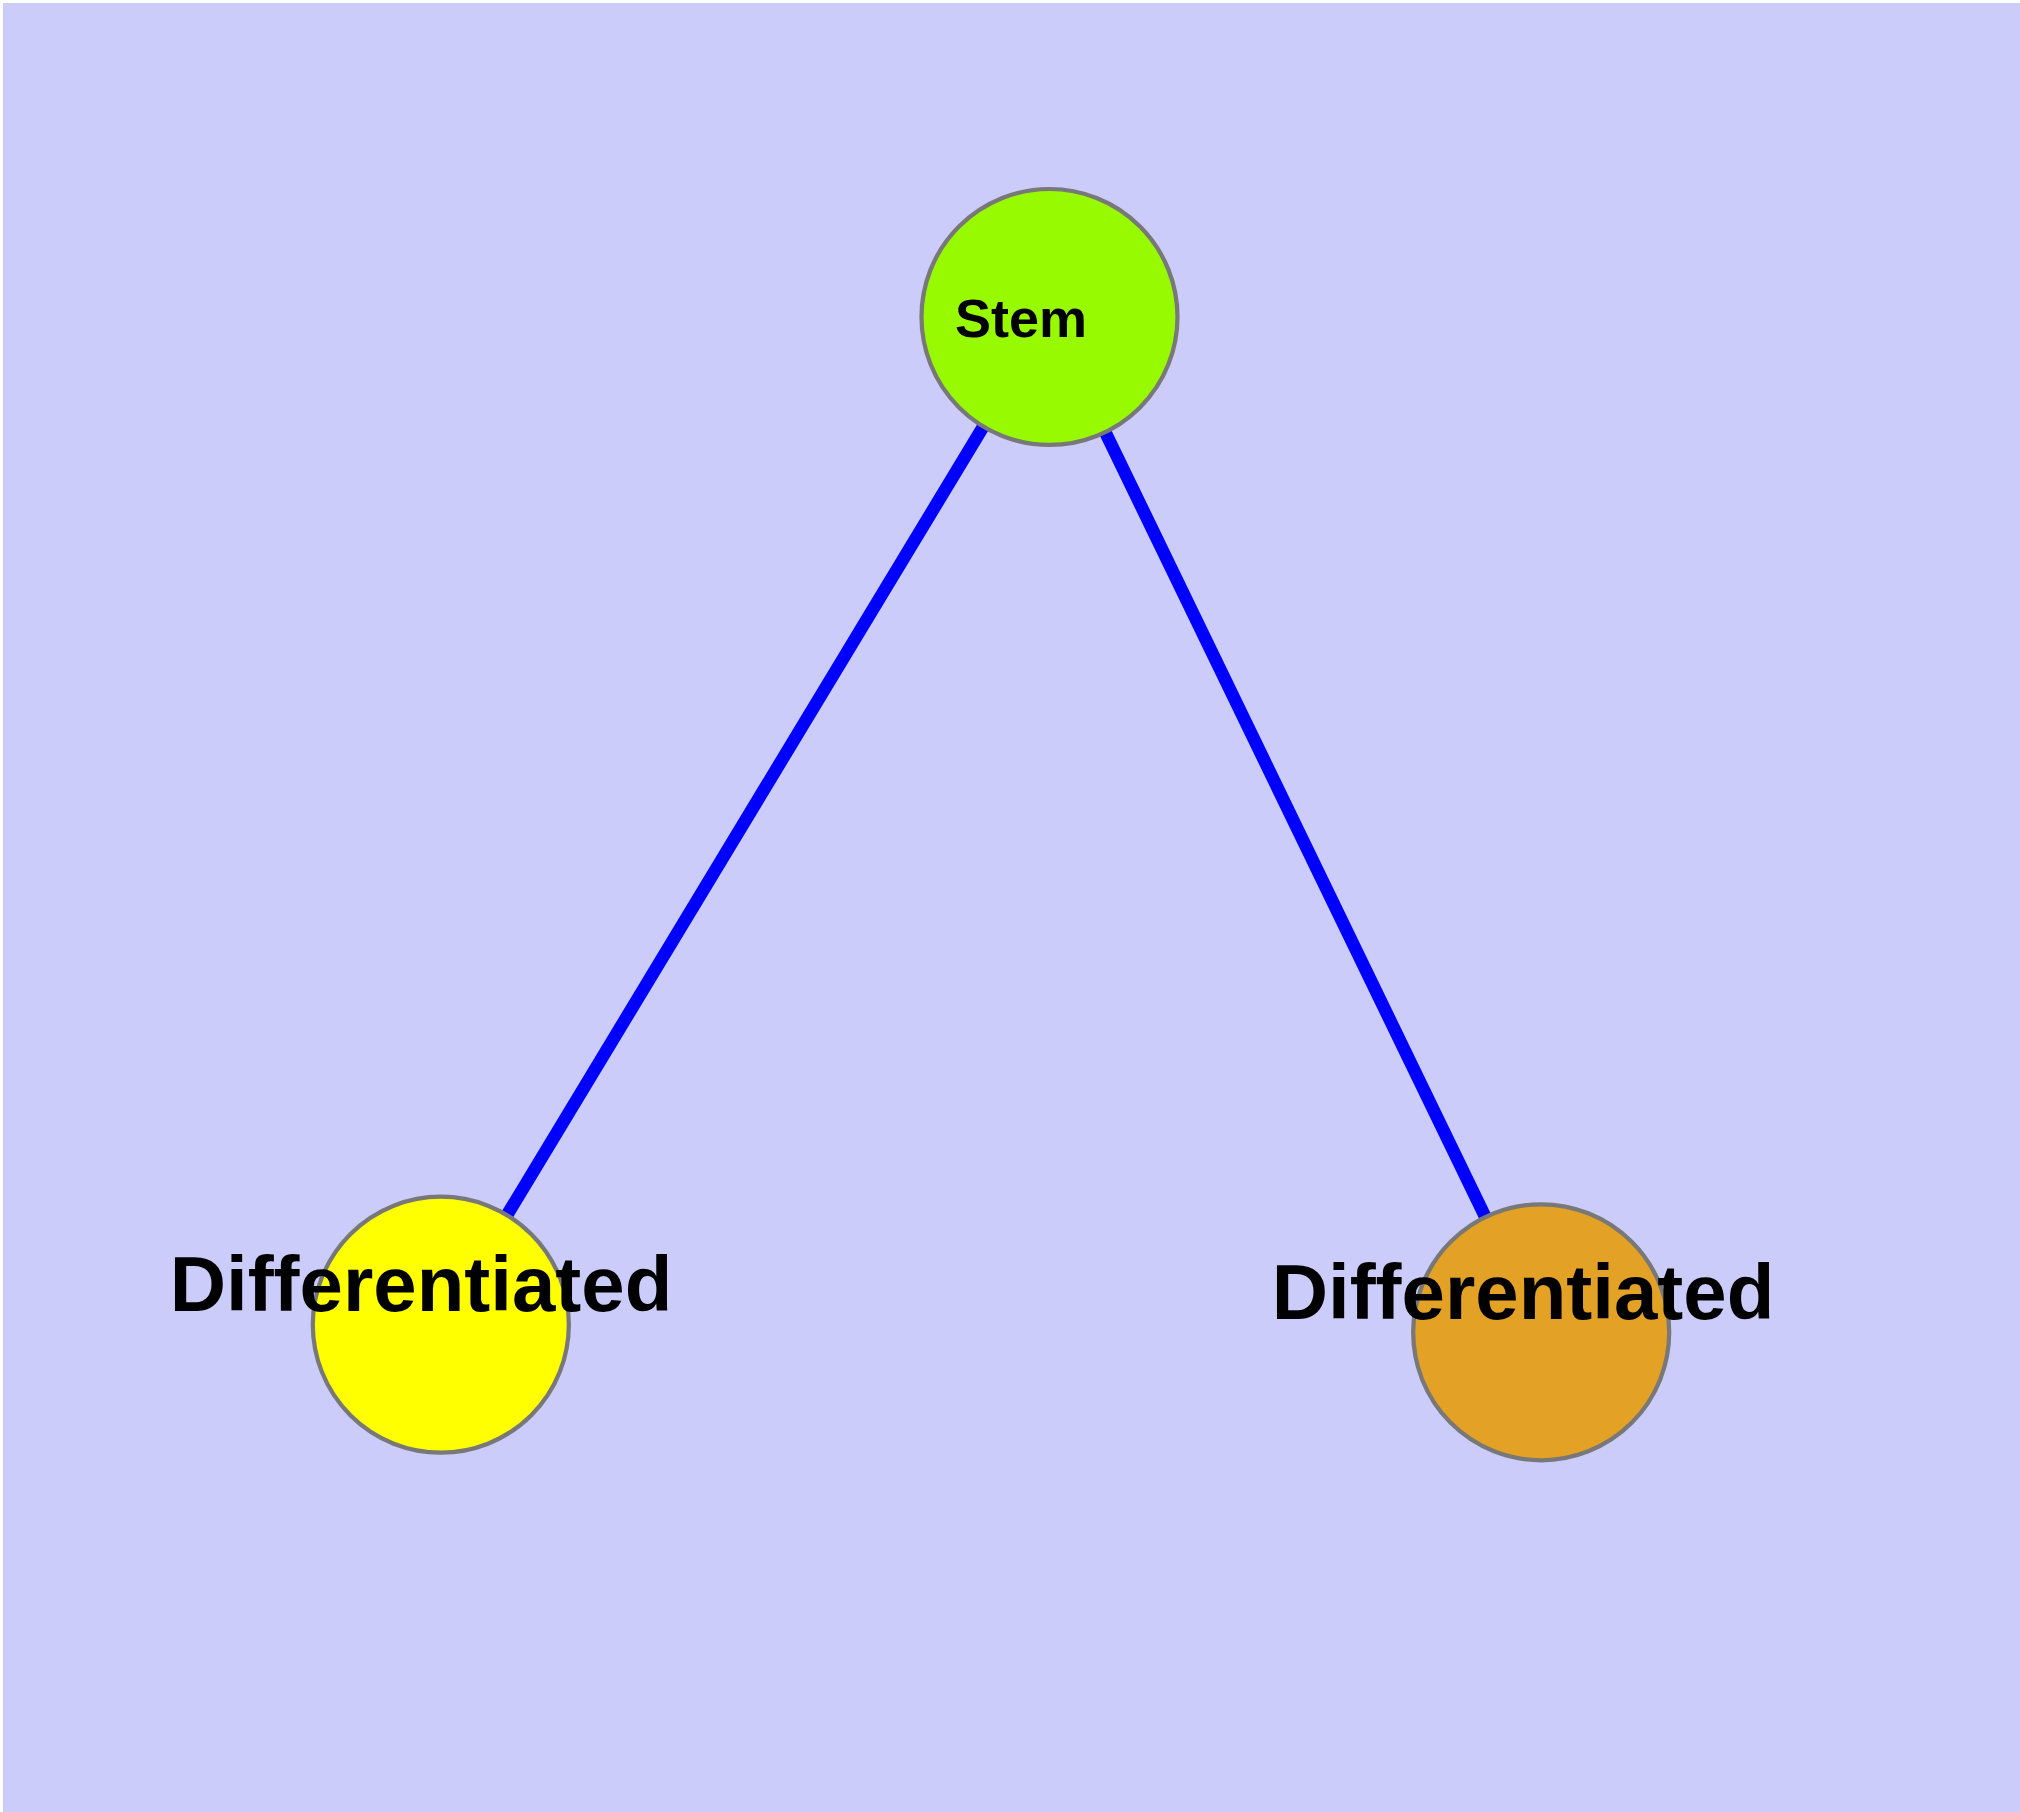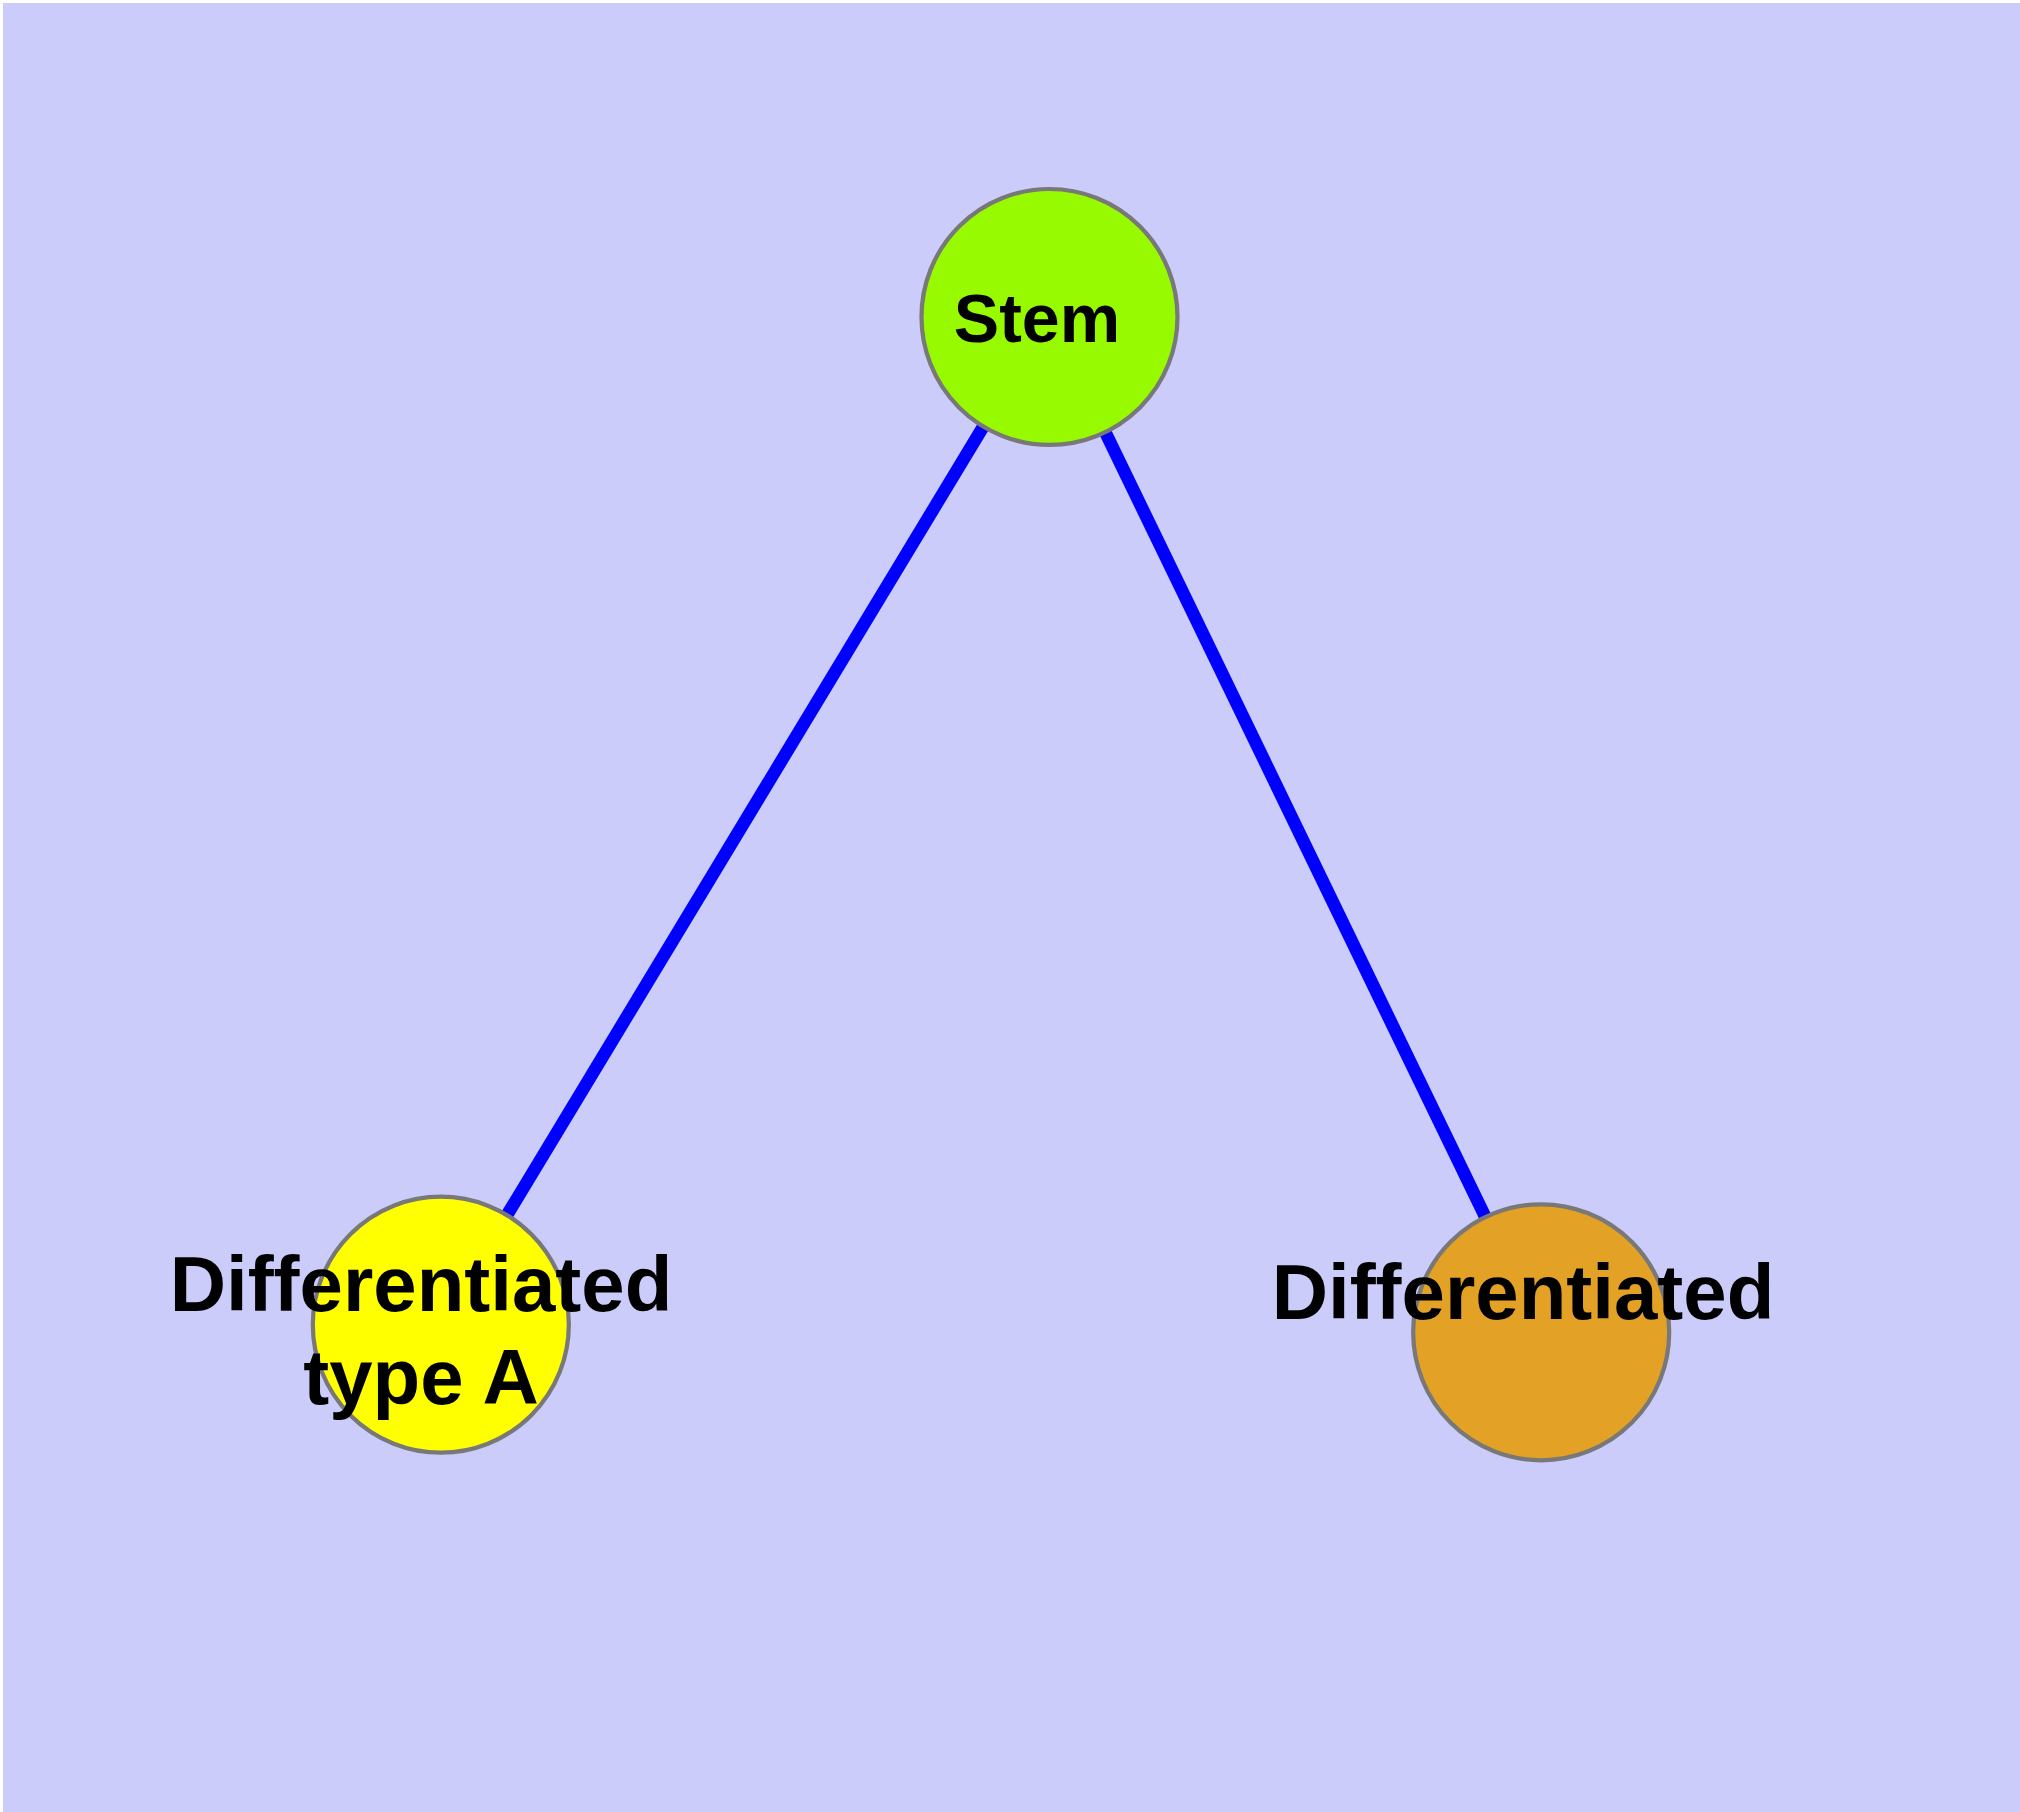--- a/index.html
+++ b/index.html
@@ -52,27 +52,26 @@
 
     <line x1="1238" y1="374" x2="1818" y2="1572" stroke="#0000FF" stroke-width="15"></line>
 
     <circle cx="1238" cy="374" r="151" fill="#98FA00" stroke="#787878" stroke-width="5"></circle>
 
     <circle cx="520" cy="1563" r="151" fill="#FFFF00" stroke="#787878" stroke-width="5"></circle>
 
     <circle cx="1818" cy="1572" r="151" fill="#E3A125" stroke="#787878" stroke-width="5"></circle>
   </svg>
 
-  <div class="node-label" style="left: 698px; top: 272px; color: rgb(0, 0, 0); font-size: 68px; line-height: 93px;">
+  <div class="node-label" style="left: 682px; top: 272px; color: rgb(0, 0, 0); font-size: 54px; line-height: 93px;">
     <span class="line">Stem</span>
   </div>
 
   <div class="node-label" style="left: 82px; top: 1238px; color: rgb(0, 0, 0); font-size: 78px; line-height: 93px;">
     <span class="line">Differentiated</span>
-    <span class="line">type A</span>
   </div>
 
   <div class="node-label" style="left: 1184px; top: 1246px; color: rgb(0, 0, 0); font-size: 78px; line-height: 93px;">
     <span class="line">Differentiated</span>
   </div>
 
 </div>
 
 
 </body></html>

